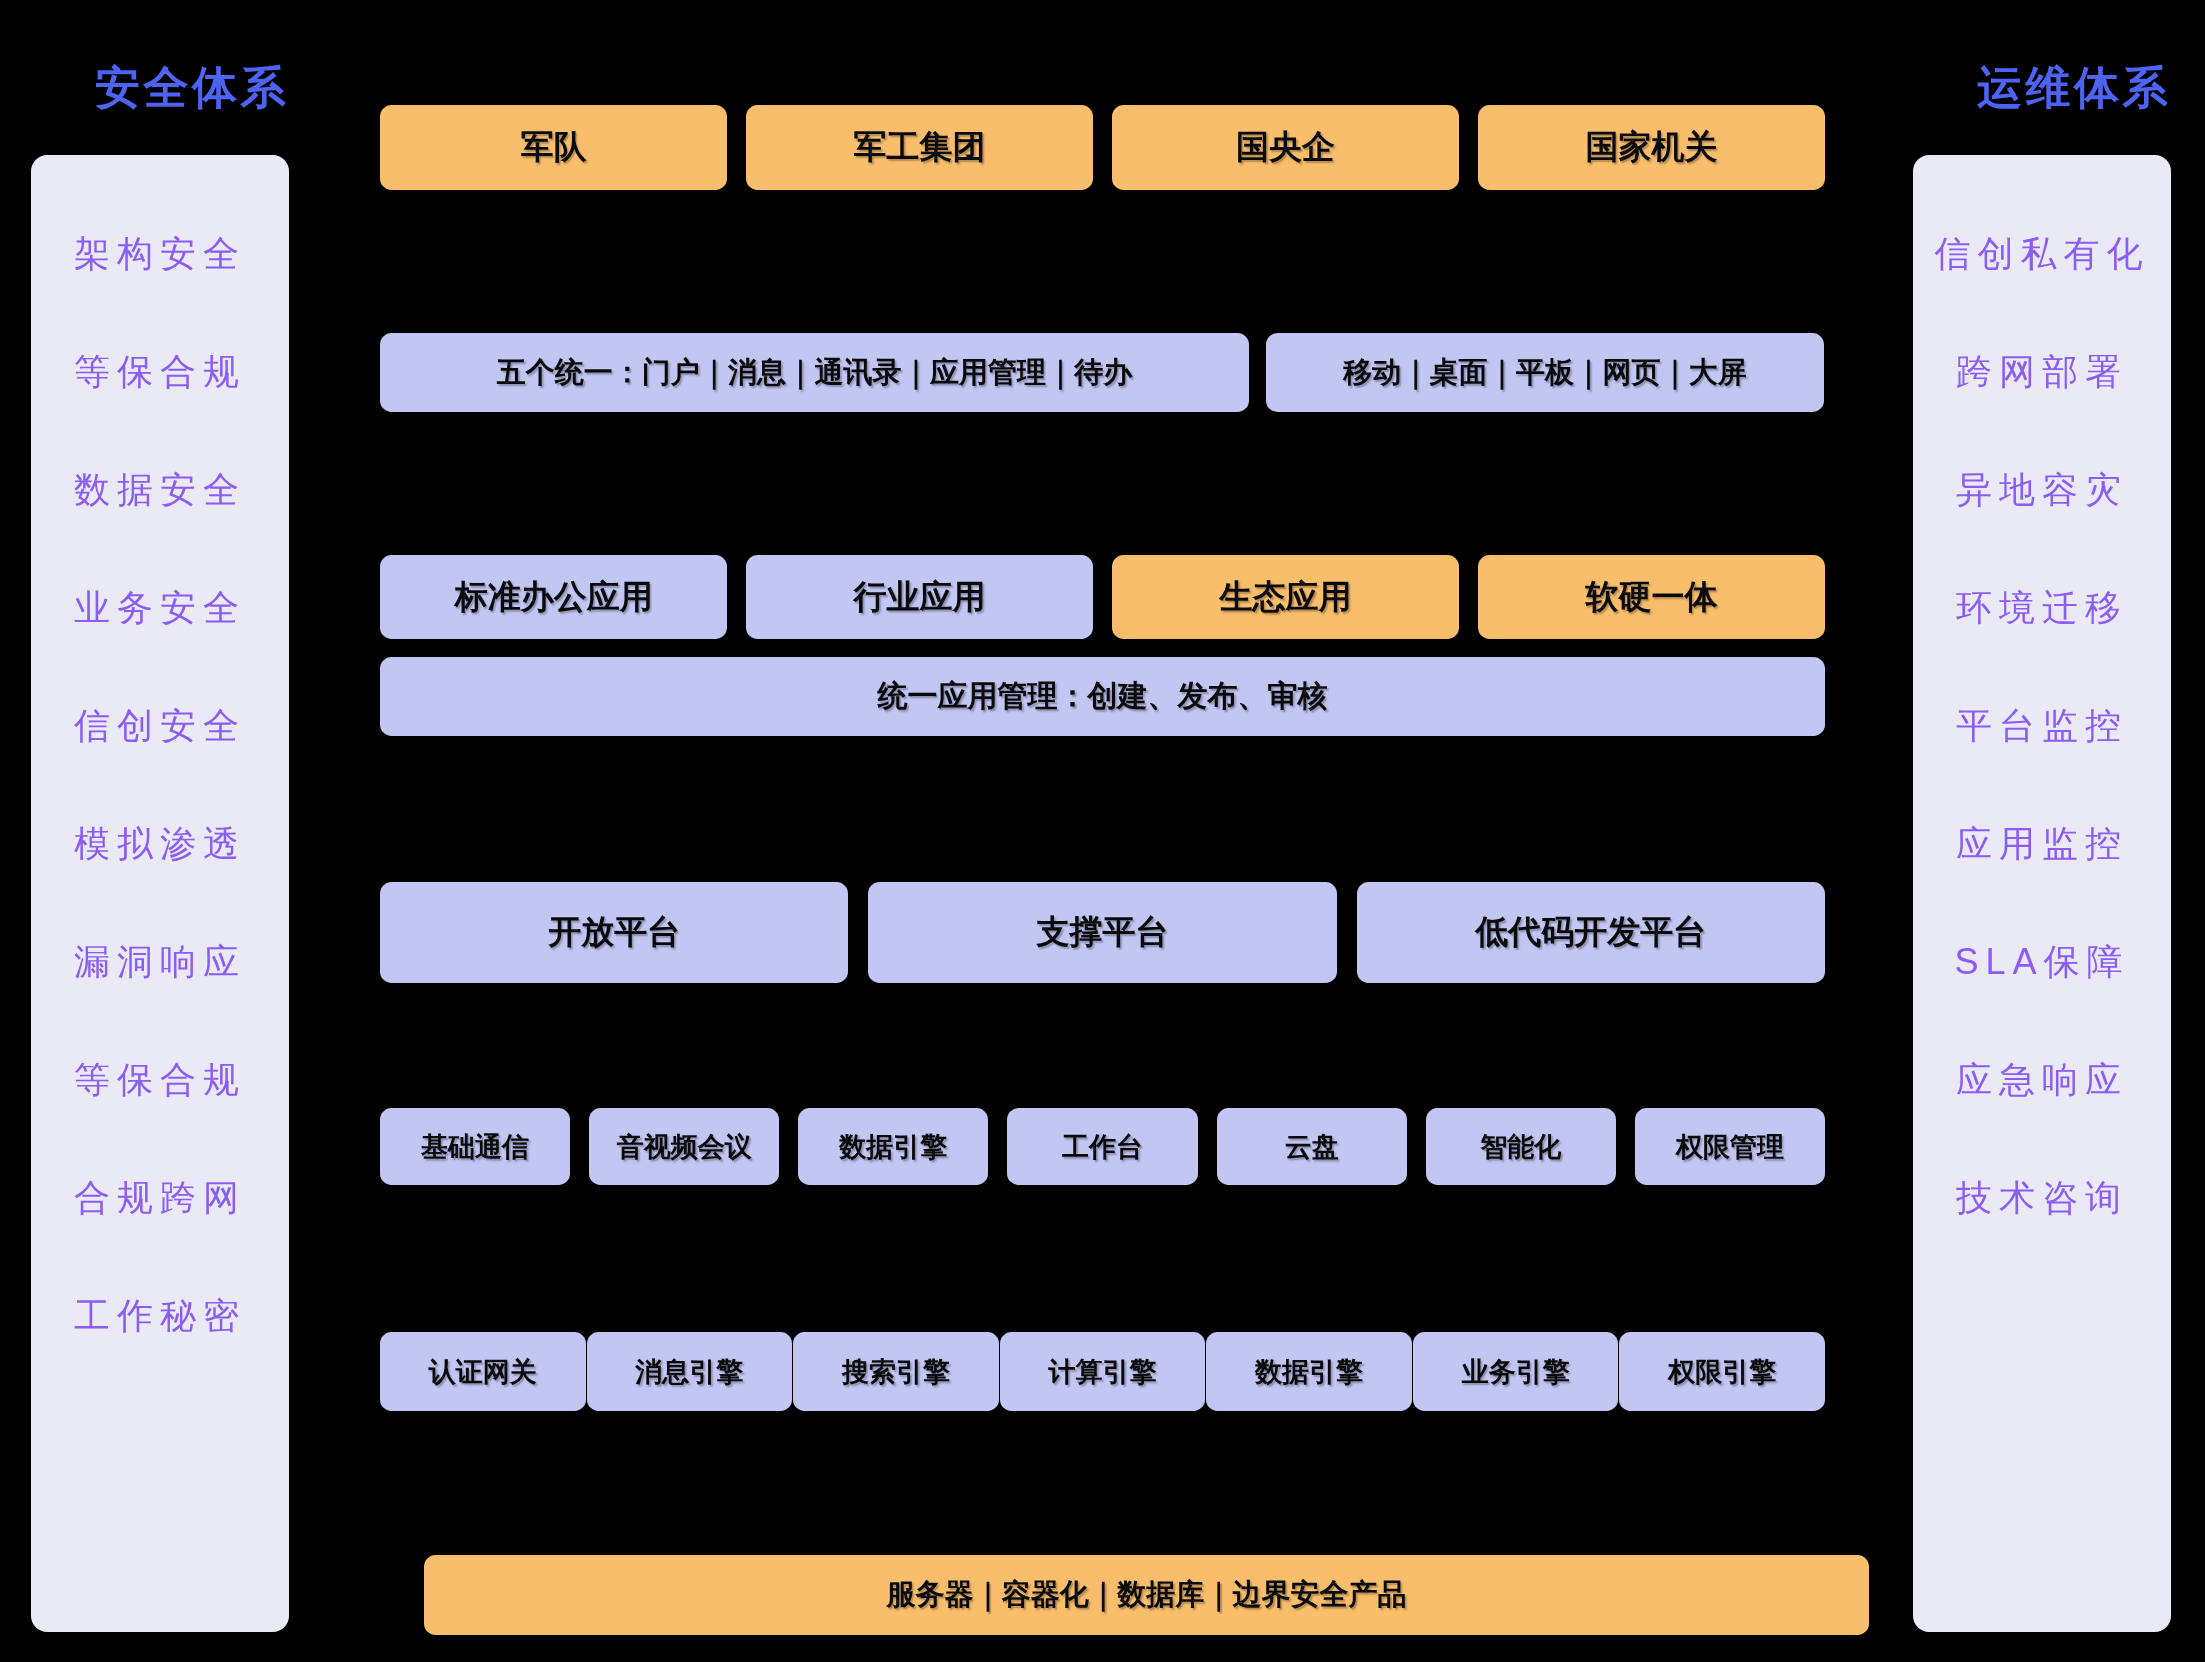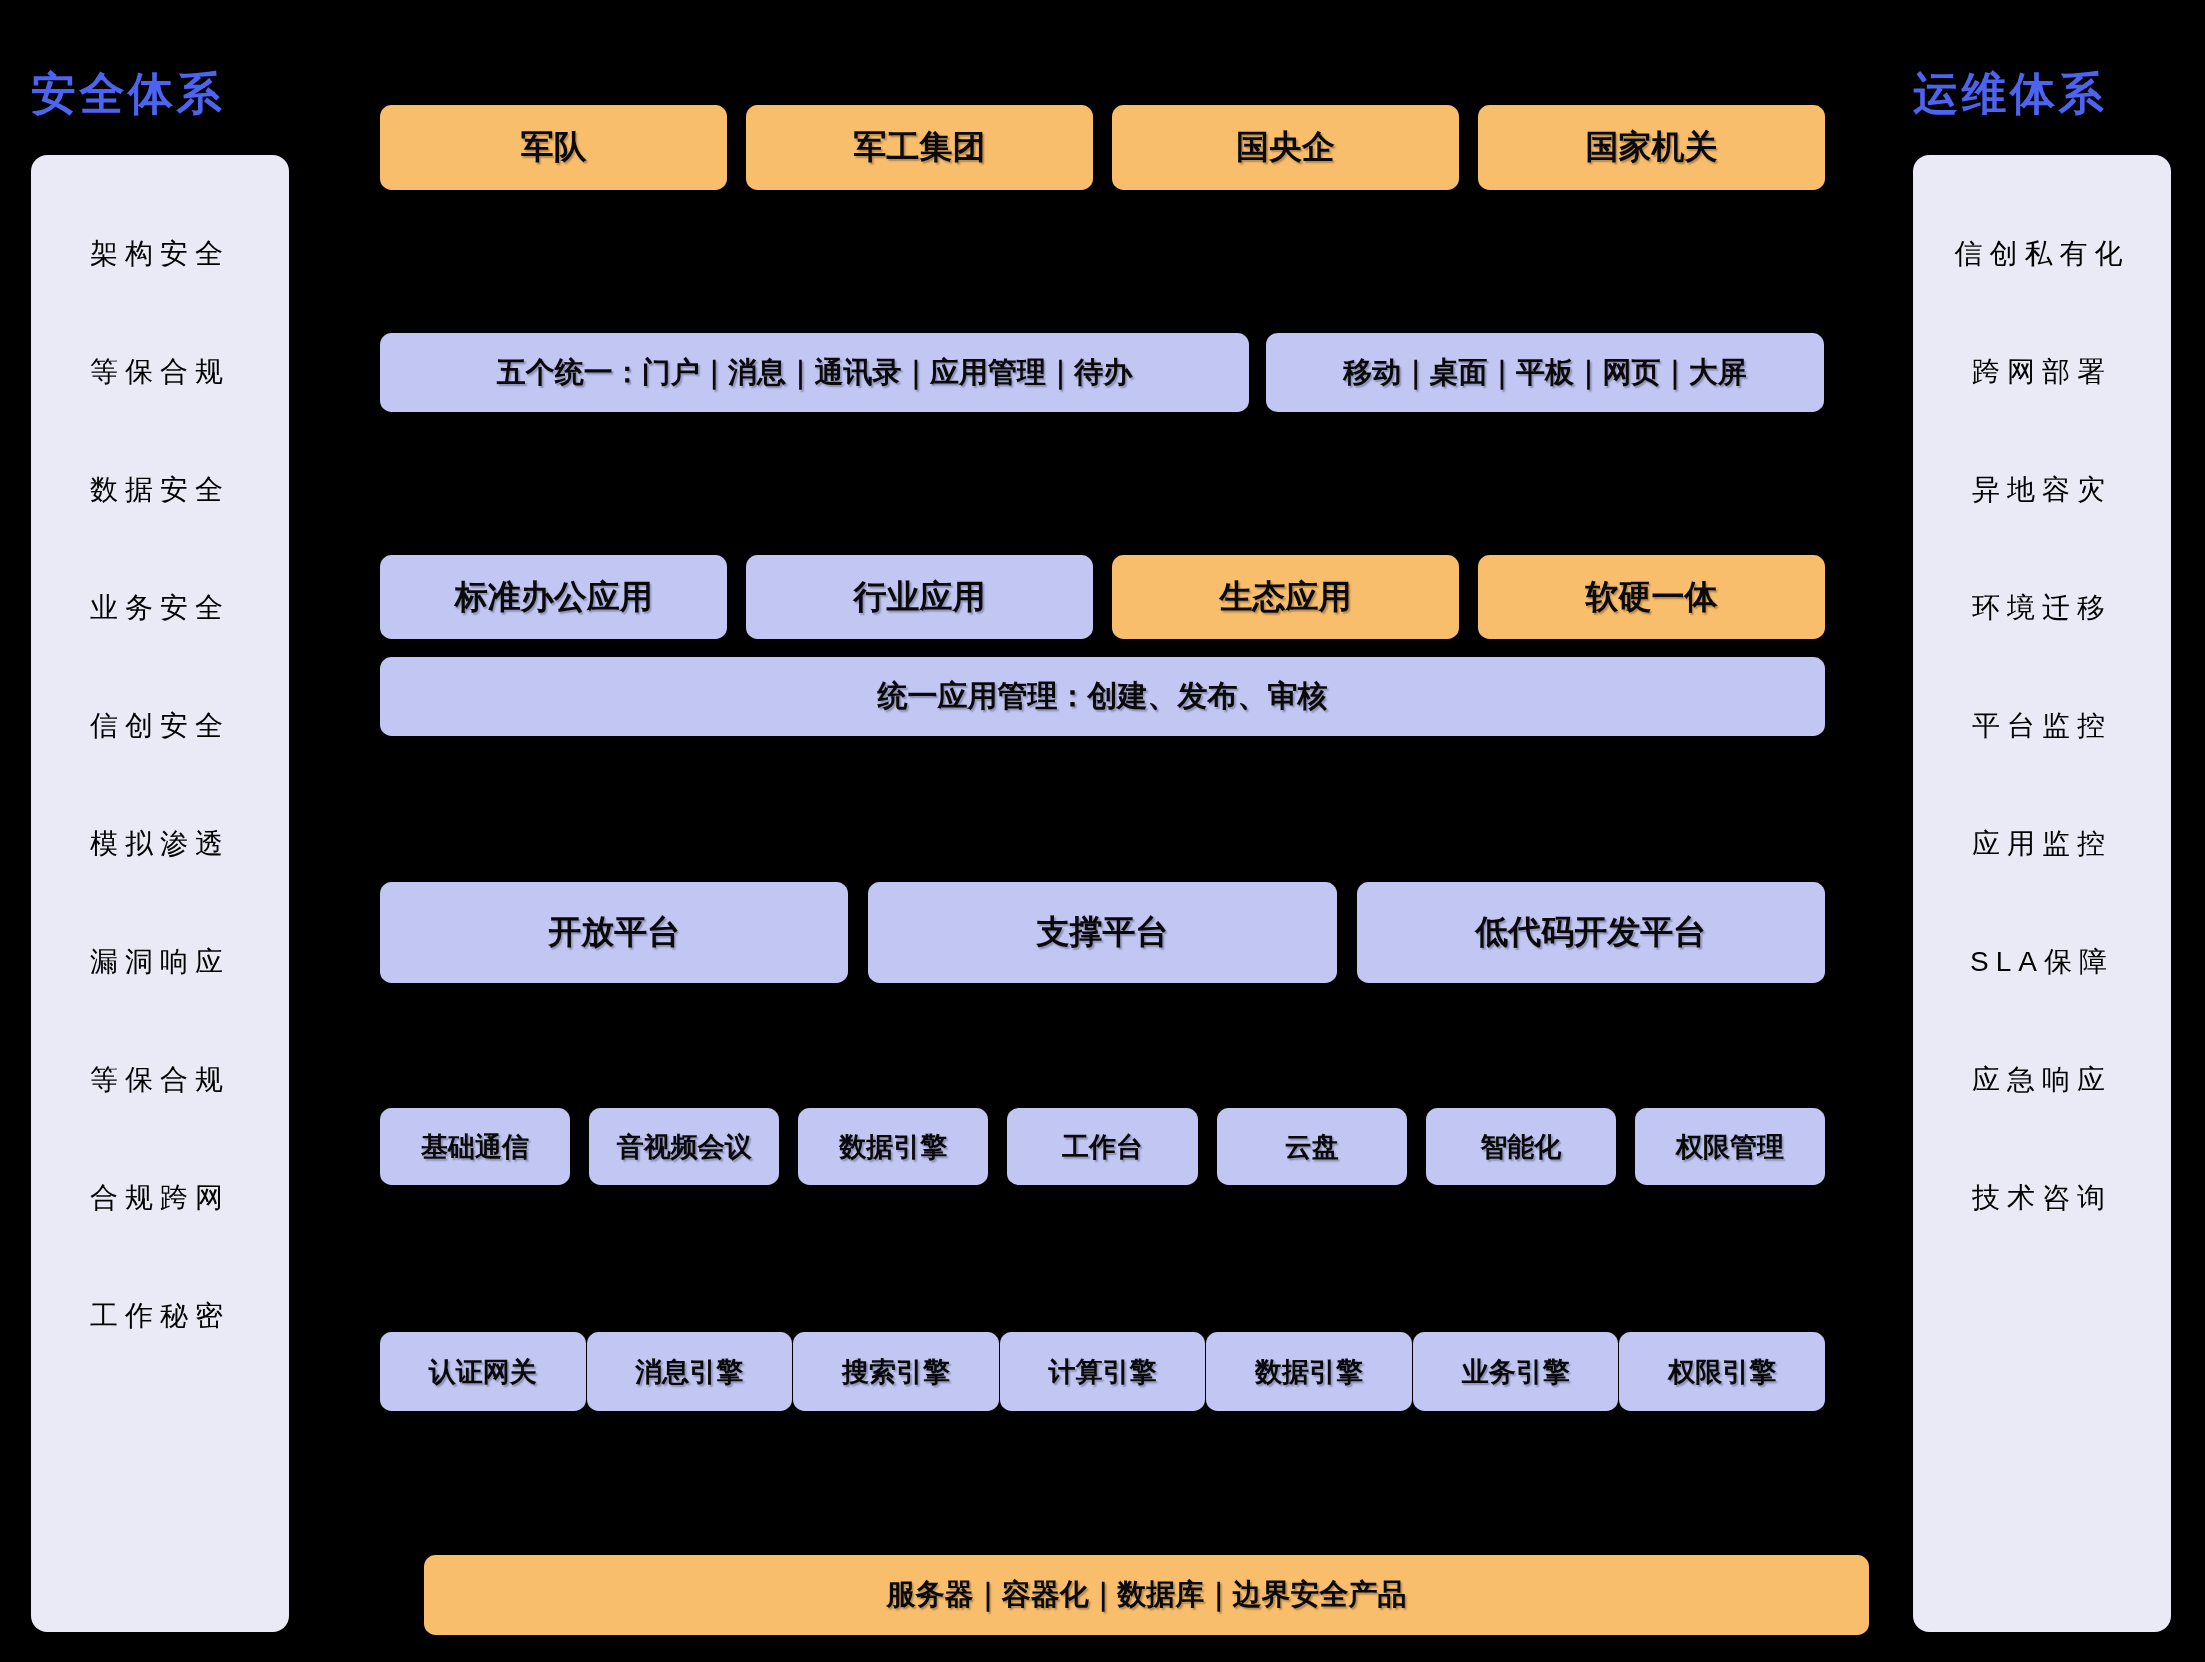--- a/index.html
+++ b/index.html
@@ -13,23 +13,23 @@
   * { box-sizing: border-box; margin: 0; padding: 0; }
   html, body {
     width: 2205px; height: 1662px;
     background: var(--background);
     font-family: "Liberation Sans", "DejaVu Sans", sans-serif;
     overflow: hidden;
     position: relative;
   }
   .panel-title {
     position: absolute;
-    top: 64px;
+    top: 58px;
     width: 258px;
-    text-align: left;
+    text-align: right;
     font-size: 45px;
     font-weight: 700;
     letter-spacing: 3.5px;
     color: var(--title-blue);
   }
   .panel-title.left  { left: 31px; }
   .panel-title.right { left: 1913px; }
   .panel {
     position: absolute;
     top: 155px;
@@ -39,23 +39,23 @@
     border-radius: 16.3px;
     padding-top: 40px;
   }
   .panel.left  { left: 31px; }
   .panel.right { left: 1913px; }
   .panel-item {
     height: 118px;
     display: flex;
     align-items: center;
     justify-content: center;
-    font-size: 28px;
+    font-size: 36px;
     letter-spacing: 7px;
-    color: #000000;
+    color: #8b5cf6;
     white-space: nowrap;
   }
   .center {
     position: absolute;
     left: 380px; top: 0;
     width: 1445px; height: 1662px;
   }
   .row {
     position: absolute;
     left: 0; width: 100%;

